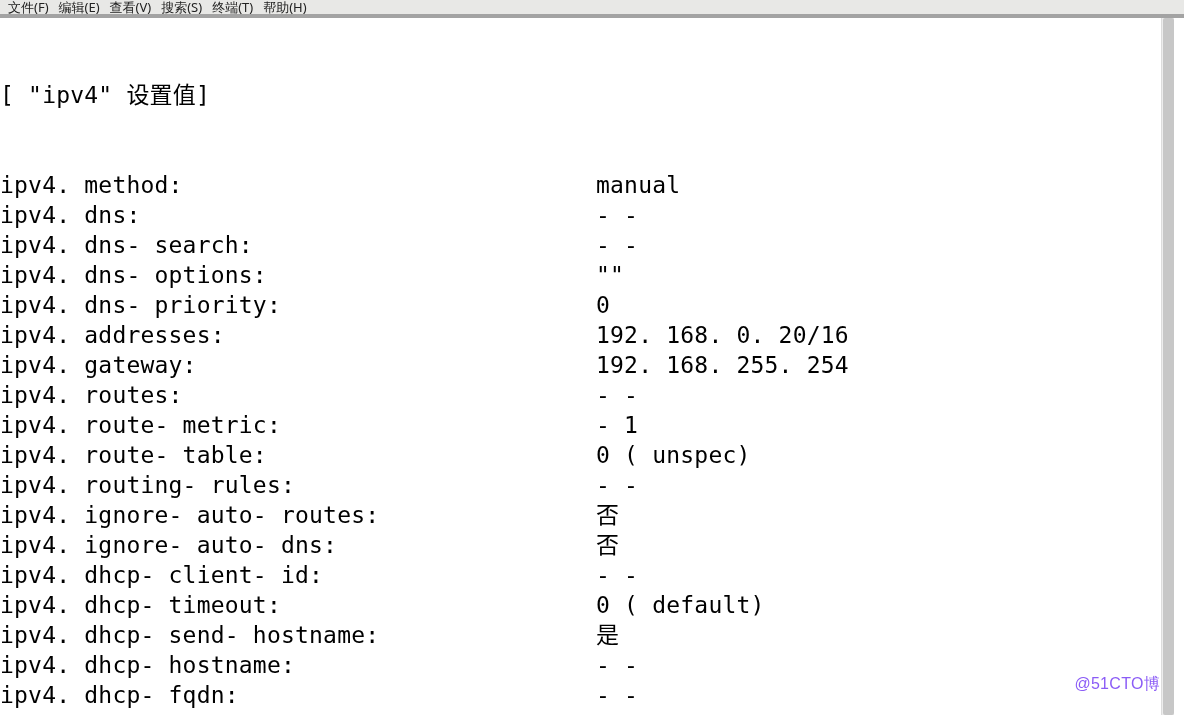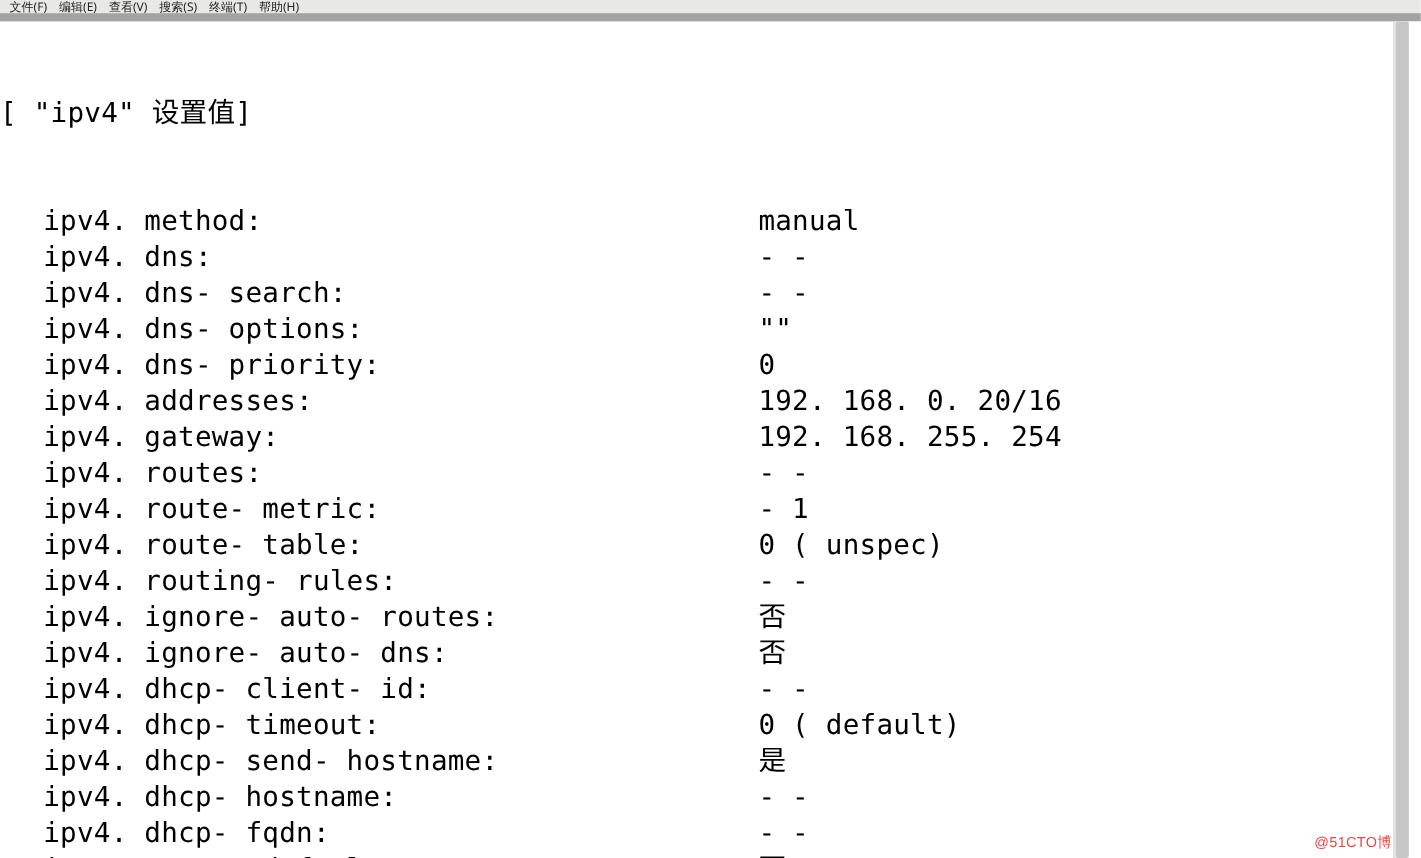--- a/index.html
+++ b/index.html
@@ -6,23 +6,23 @@
   html, body {
     margin: 0; padding: 0;
     width: 1184px; height: 715px;
     background: #ffffff;
     font-family: "DejaVu Sans Mono", "Noto Sans Mono CJK SC", "Courier New", monospace;
     overflow: hidden;
   }
   .menubar {
     height: 18px;
     background: #e8e8e6;
-    border-bottom: 7px solid #a3a3a3;
+    border-bottom: 4px solid #a3a3a3;
     font-family: "Noto Sans", "Microsoft YaHei", sans-serif;
-    font-size: 10px;
+    font-size: 13px;
     color: #222;
     display: flex;
     align-items: center;
     padding-left: 6px;
     user-select: none;
   }
   .menubar .item {
     margin-right: 6px;
     padding: 0 2px;
   }
@@ -52,30 +52,30 @@
     border-radius: 2px;
   }
   .terminal {
     padding: 2px 0 0 0;
     font-size: 23px;
     line-height: 30px;
     color: #000;
     white-space: pre;
     letter-spacing: 0.2px;
   }
-  .row { display: flex; padding-left: 36px; }
+  .row { display: flex; }
   .key { width: 580px; flex: 0 0 580px; }
   .val { flex: 1; margin-left: 16px; }
   .watermark {
     position: absolute;
     right: 14px;
-    bottom: 4px;
+    bottom: 20px;
     font-family: sans-serif;
-    font-size: 12px;
-    color: #ef4444;
+    font-size: 16px;
+    color: #8b5cf6;
     letter-spacing: 0.3px;
   }
 </style>
 </head>
 <body>
 
 <div class="menubar">
   <span class="item">文件(F)</span>
   <span class="item">编辑(E)</span>
   <span class="item">查看(V)</span>

